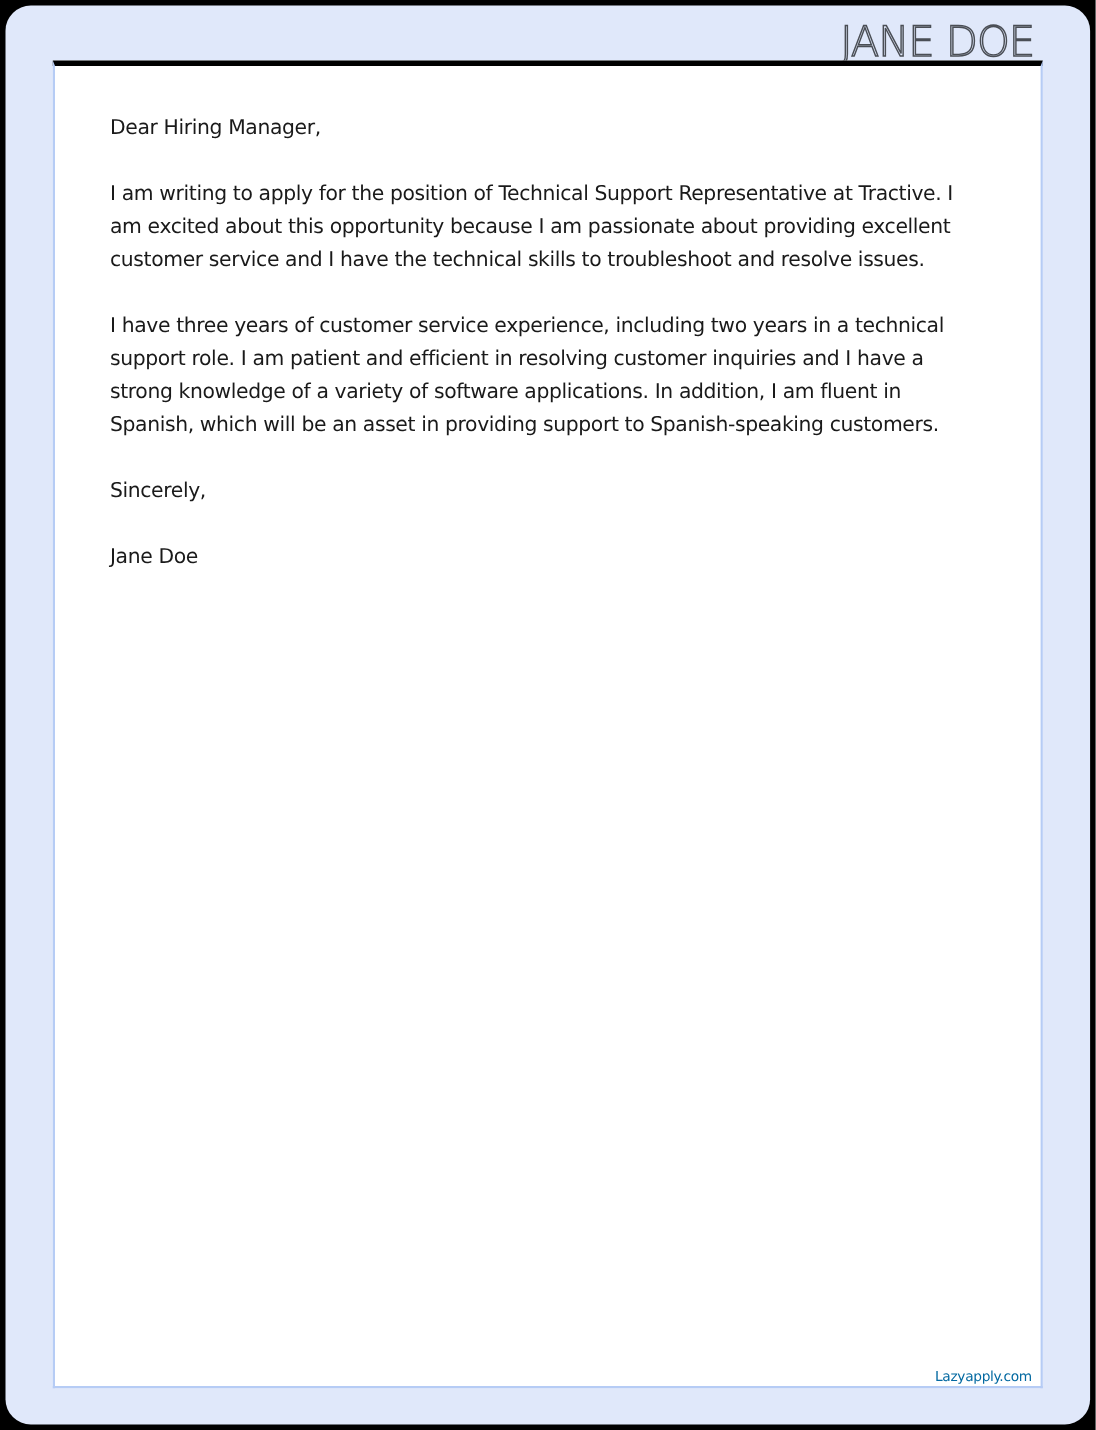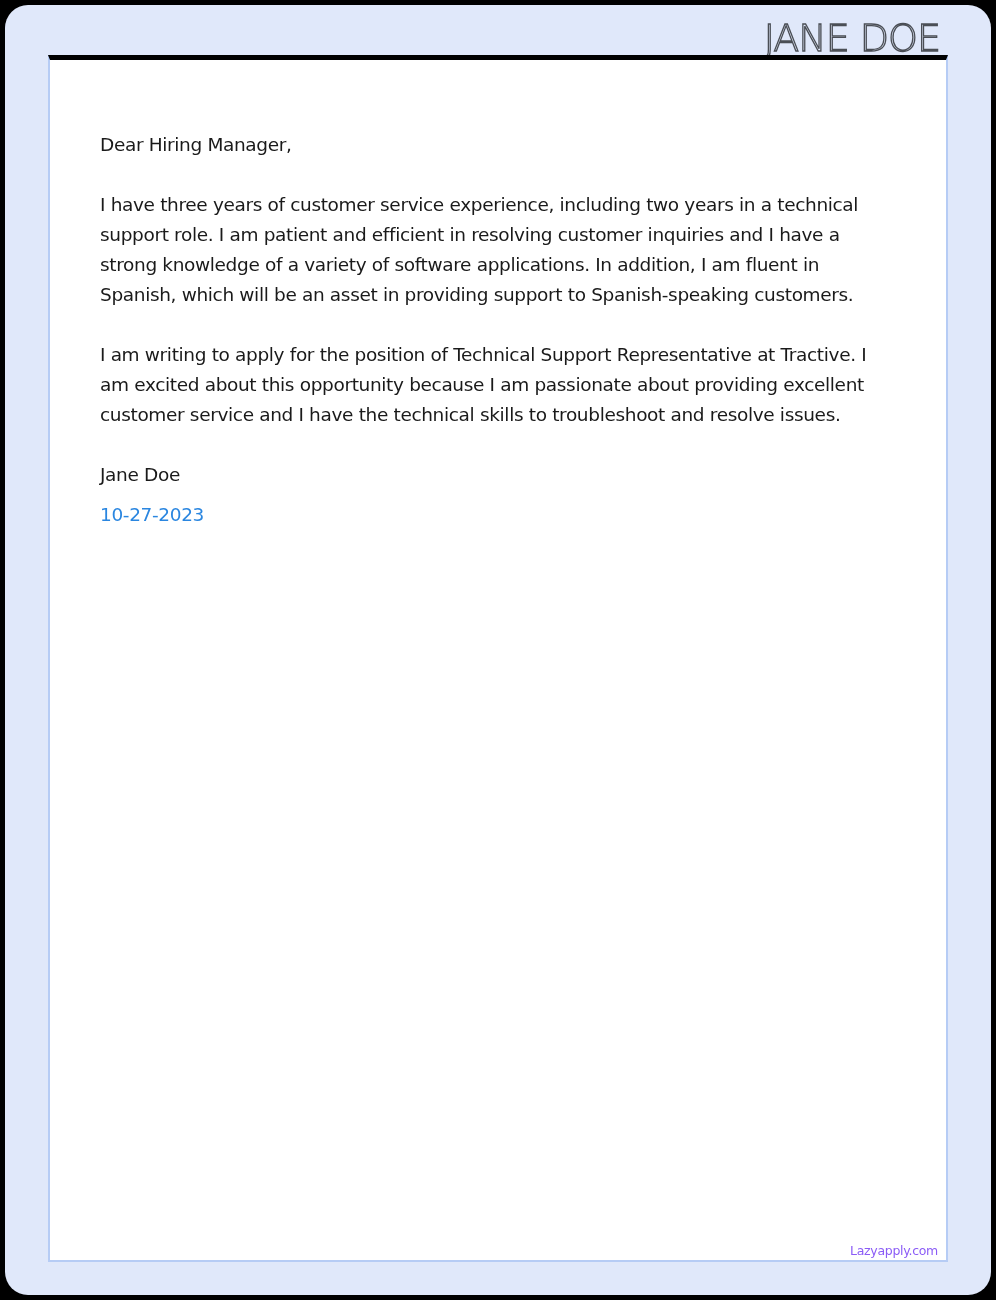--- a/index.html
+++ b/index.html
@@ -39,44 +39,43 @@
     }
     .letter {
       position: absolute;
       left: 50px; top: 42px;
       width: 800px;
       font-size: 18.5px;
       line-height: 30px;
       color: #1a1a1a;
       font-family: "DejaVu Sans", sans-serif;
       letter-spacing: -0.35px;
-      margin-top: 28px;
     }
     .letter p { margin-bottom: 30px; }
     .letter p.tight { margin-bottom: 10px; }
     .date { color: #2a86e0; }
     .footer {
       position: absolute;
       right: 8px; bottom: 2px;
       font-size: 12.5px;
-      color: #8b5cf6;
+      color: #0369a1;
       font-family: "DejaVu Sans", sans-serif;
       letter-spacing: -0.3px;
       margin-left: 28px;
     }
   </style>
 </head>
 <body>
 
 <div class="frame">
   <div class="name">JANE DOE</div>
 
   <div class="page">
     <div class="letter">
       <p>Dear Hiring Manager,</p>
+      <p>I am writing to apply for the position of Technical Support Representative at Tractive. I am excited about this opportunity because I am passionate about providing excellent customer service and I have the technical skills to troubleshoot and resolve issues.</p>
       <p>I have three years of customer service experience, including two years in a technical support role. I am patient and efficient in resolving customer inquiries and I have a strong knowledge of a variety of software applications. In addition, I am fluent in Spanish, which will be an asset in providing support to Spanish-speaking customers.</p>
-      <p>I am writing to apply for the position of Technical Support Representative at Tractive. I am excited about this opportunity because I am passionate about providing excellent customer service and I have the technical skills to troubleshoot and resolve issues.</p>
+      <p>Sincerely,</p>
       <p class="tight">Jane Doe</p>
-      <p class="date">10-27-2023</p>
     </div>
     <div class="footer">Lazyapply.com</div>
   </div>
 </div>
 
 </body></html>

